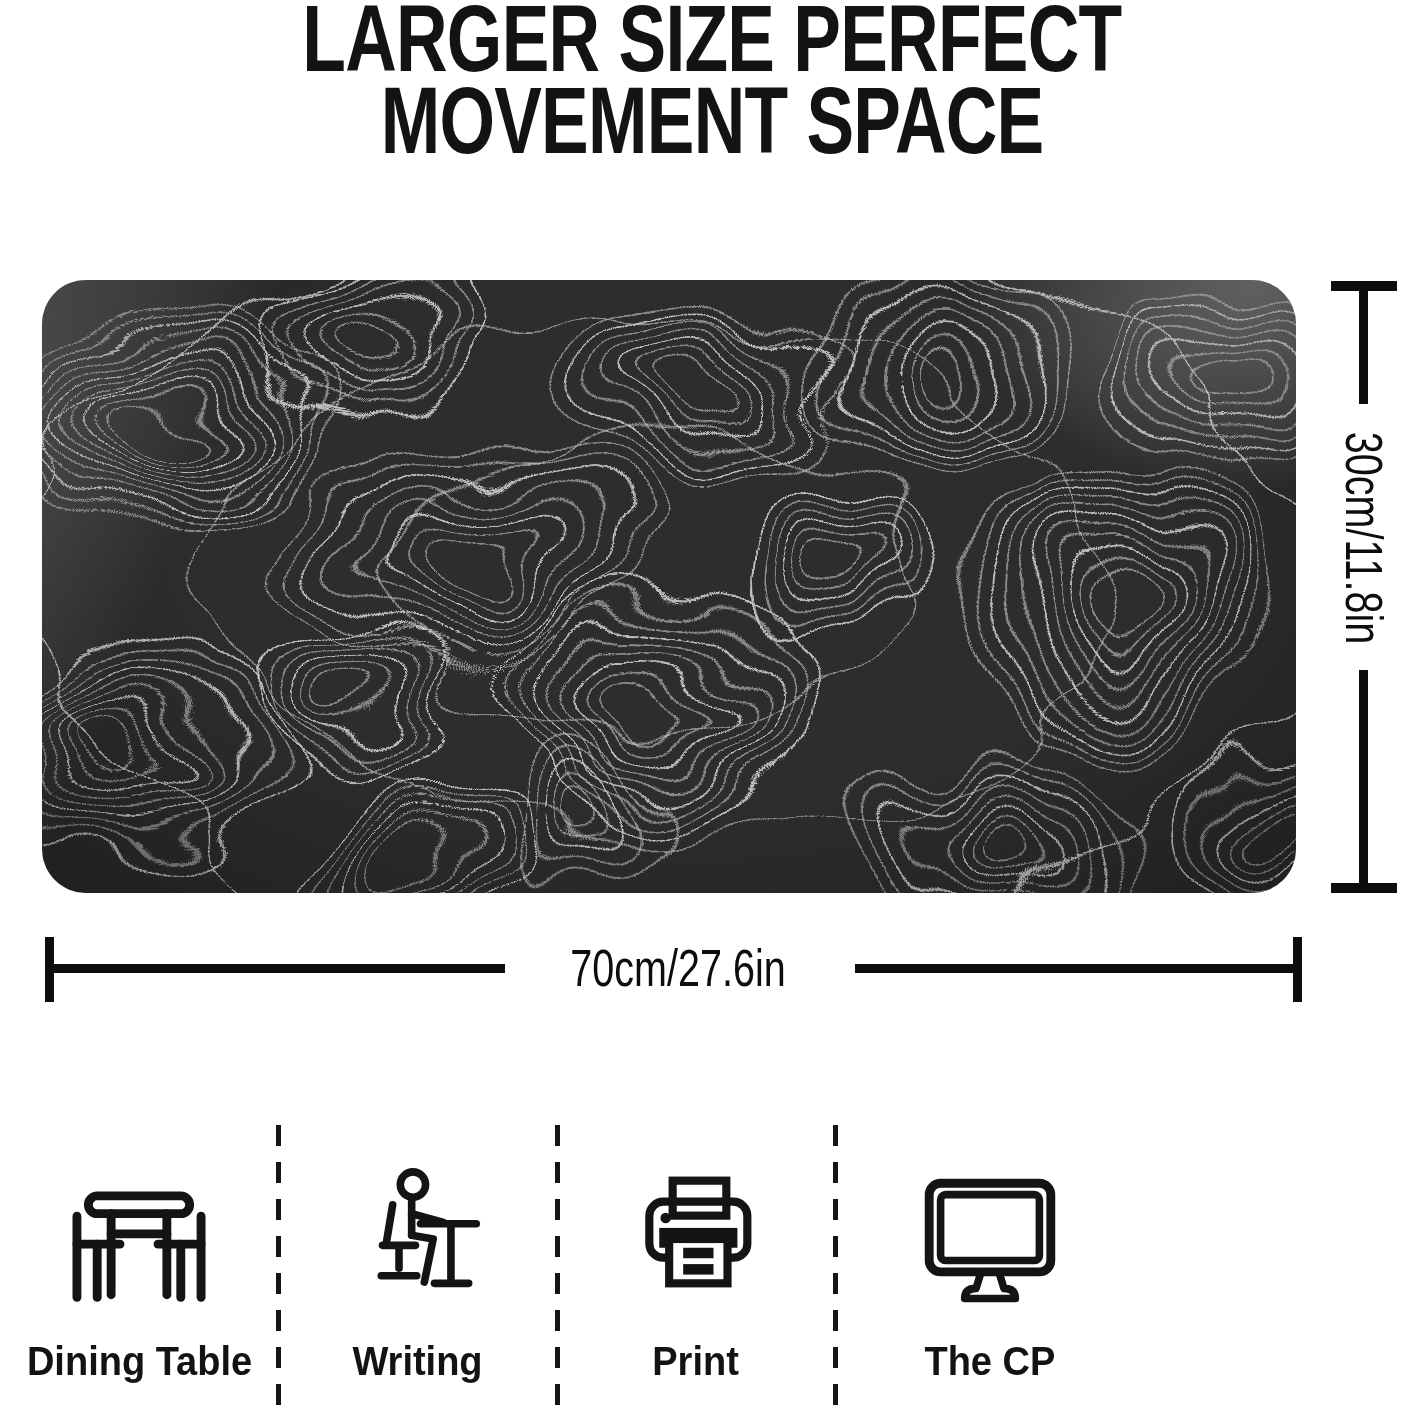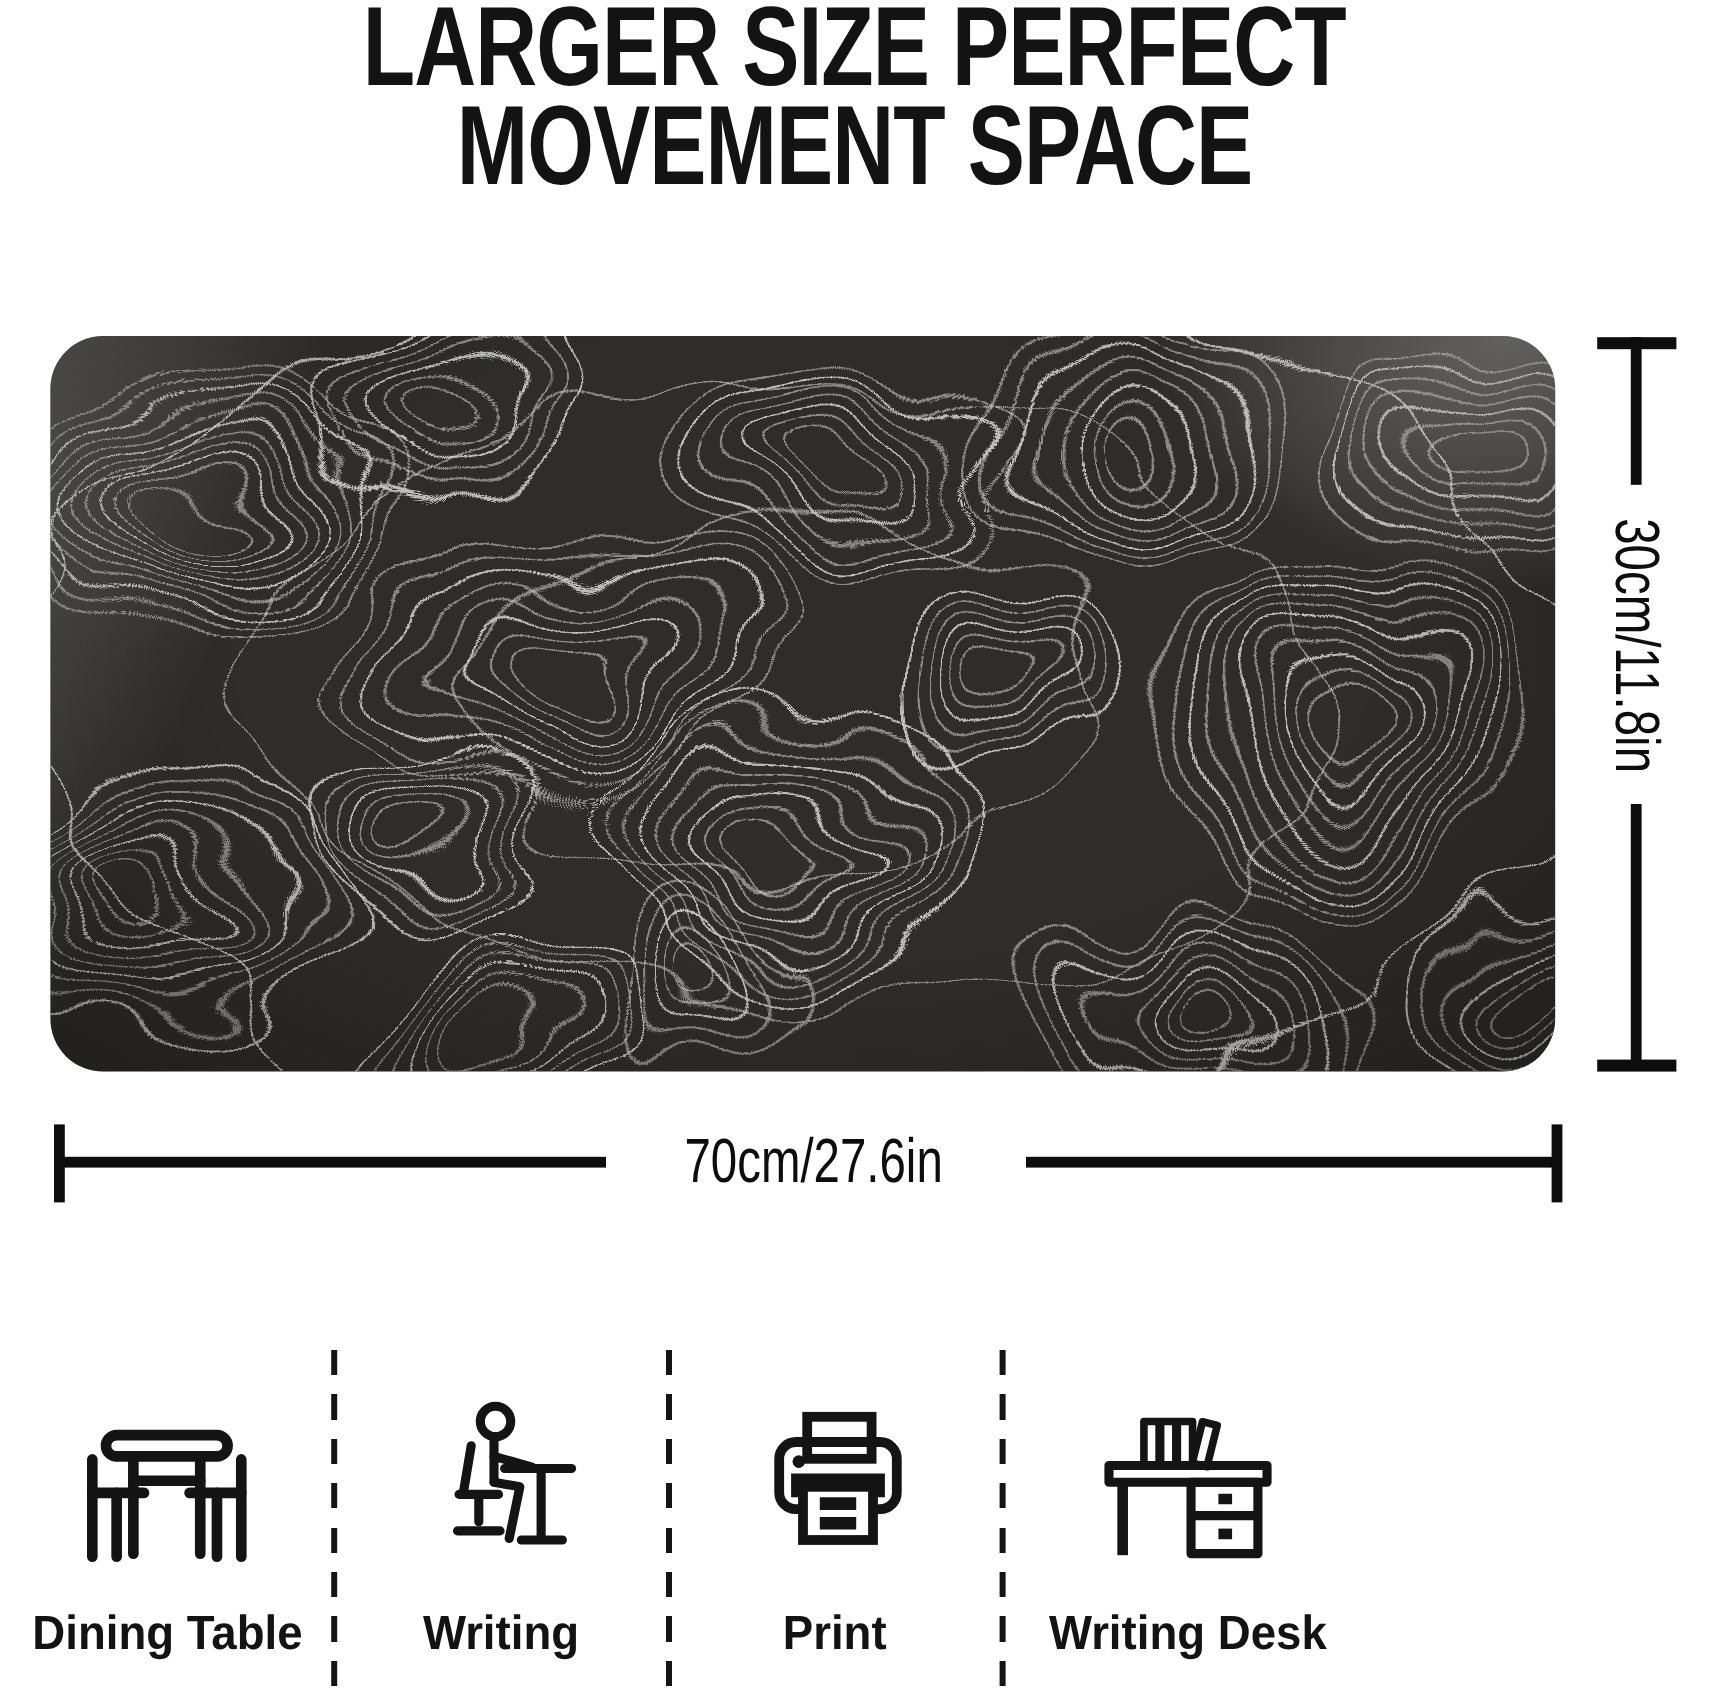--- a/index.html
+++ b/index.html
@@ -263,37 +263,28 @@
             <rect x="32" y="54" width="60" height="10" fill="#fff"></rect>
             <rect x="37" y="60" width="50" height="38" fill="#fff"></rect>
             <line x1="49" y1="72" x2="75" y2="72" stroke-width="9"></line>
             <line x1="49" y1="86" x2="75" y2="86" stroke-width="9"></line>
           </g>
         </svg>
       </div>
       <div class="feat-label">Print</div>
     </div>
 
-
-    <div class="feature">
-      <div class="icon-box">
-        <svg width="190" height="152" viewBox="0 0 120 120">
-          <g class="ic" stroke-width="6" stroke-linejoin="round">
-            <rect x="8" y="46" width="104" height="11"></rect>
-            <line x1="17" y1="57" x2="17" y2="105" stroke-width="7"></line>
-            <rect x="62" y="57" width="44" height="47"></rect>
-            <line x1="62" y1="79" x2="106" y2="79"></line>
-            <line x1="80" y1="68" x2="89" y2="68" stroke-width="7"></line>
-            <line x1="80" y1="91" x2="89" y2="91" stroke-width="7"></line>
-            <g stroke-width="5">
-              <rect x="31" y="17" width="10" height="29"></rect>
-              <rect x="42" y="17" width="10" height="29"></rect>
-              <rect x="53" y="17" width="10" height="29"></rect>
-              <rect x="66" y="18" width="10" height="28" transform="rotate(14 71 32)"></rect>
-            </g>
-          </g>
-        </svg>
-      </div>
-      <div class="feat-label">Writing Desk</div>
-    </div>
+    <div class="feature">
+      <div class="icon-box">
+        <svg width="158" height="152" viewBox="0 0 120 120">
+          <g class="ic" stroke-width="7">
+            <rect x="12" y="16" width="96" height="70" rx="9"></rect>
+            <rect x="21" y="25" width="78" height="52" rx="4" stroke-width="6"></rect>
+            <path d="M53 86 l-4 13 q-9 0 -9 8 h40 q0 -8 -9 -8 l-4 -13" stroke-width="6" stroke-linejoin="round"></path>
+          </g>
+        </svg>
+      </div>
+      <div class="feat-label">The CP</div>
+    </div>
+
 
   </div>
 </div>
 
 </body></html>

